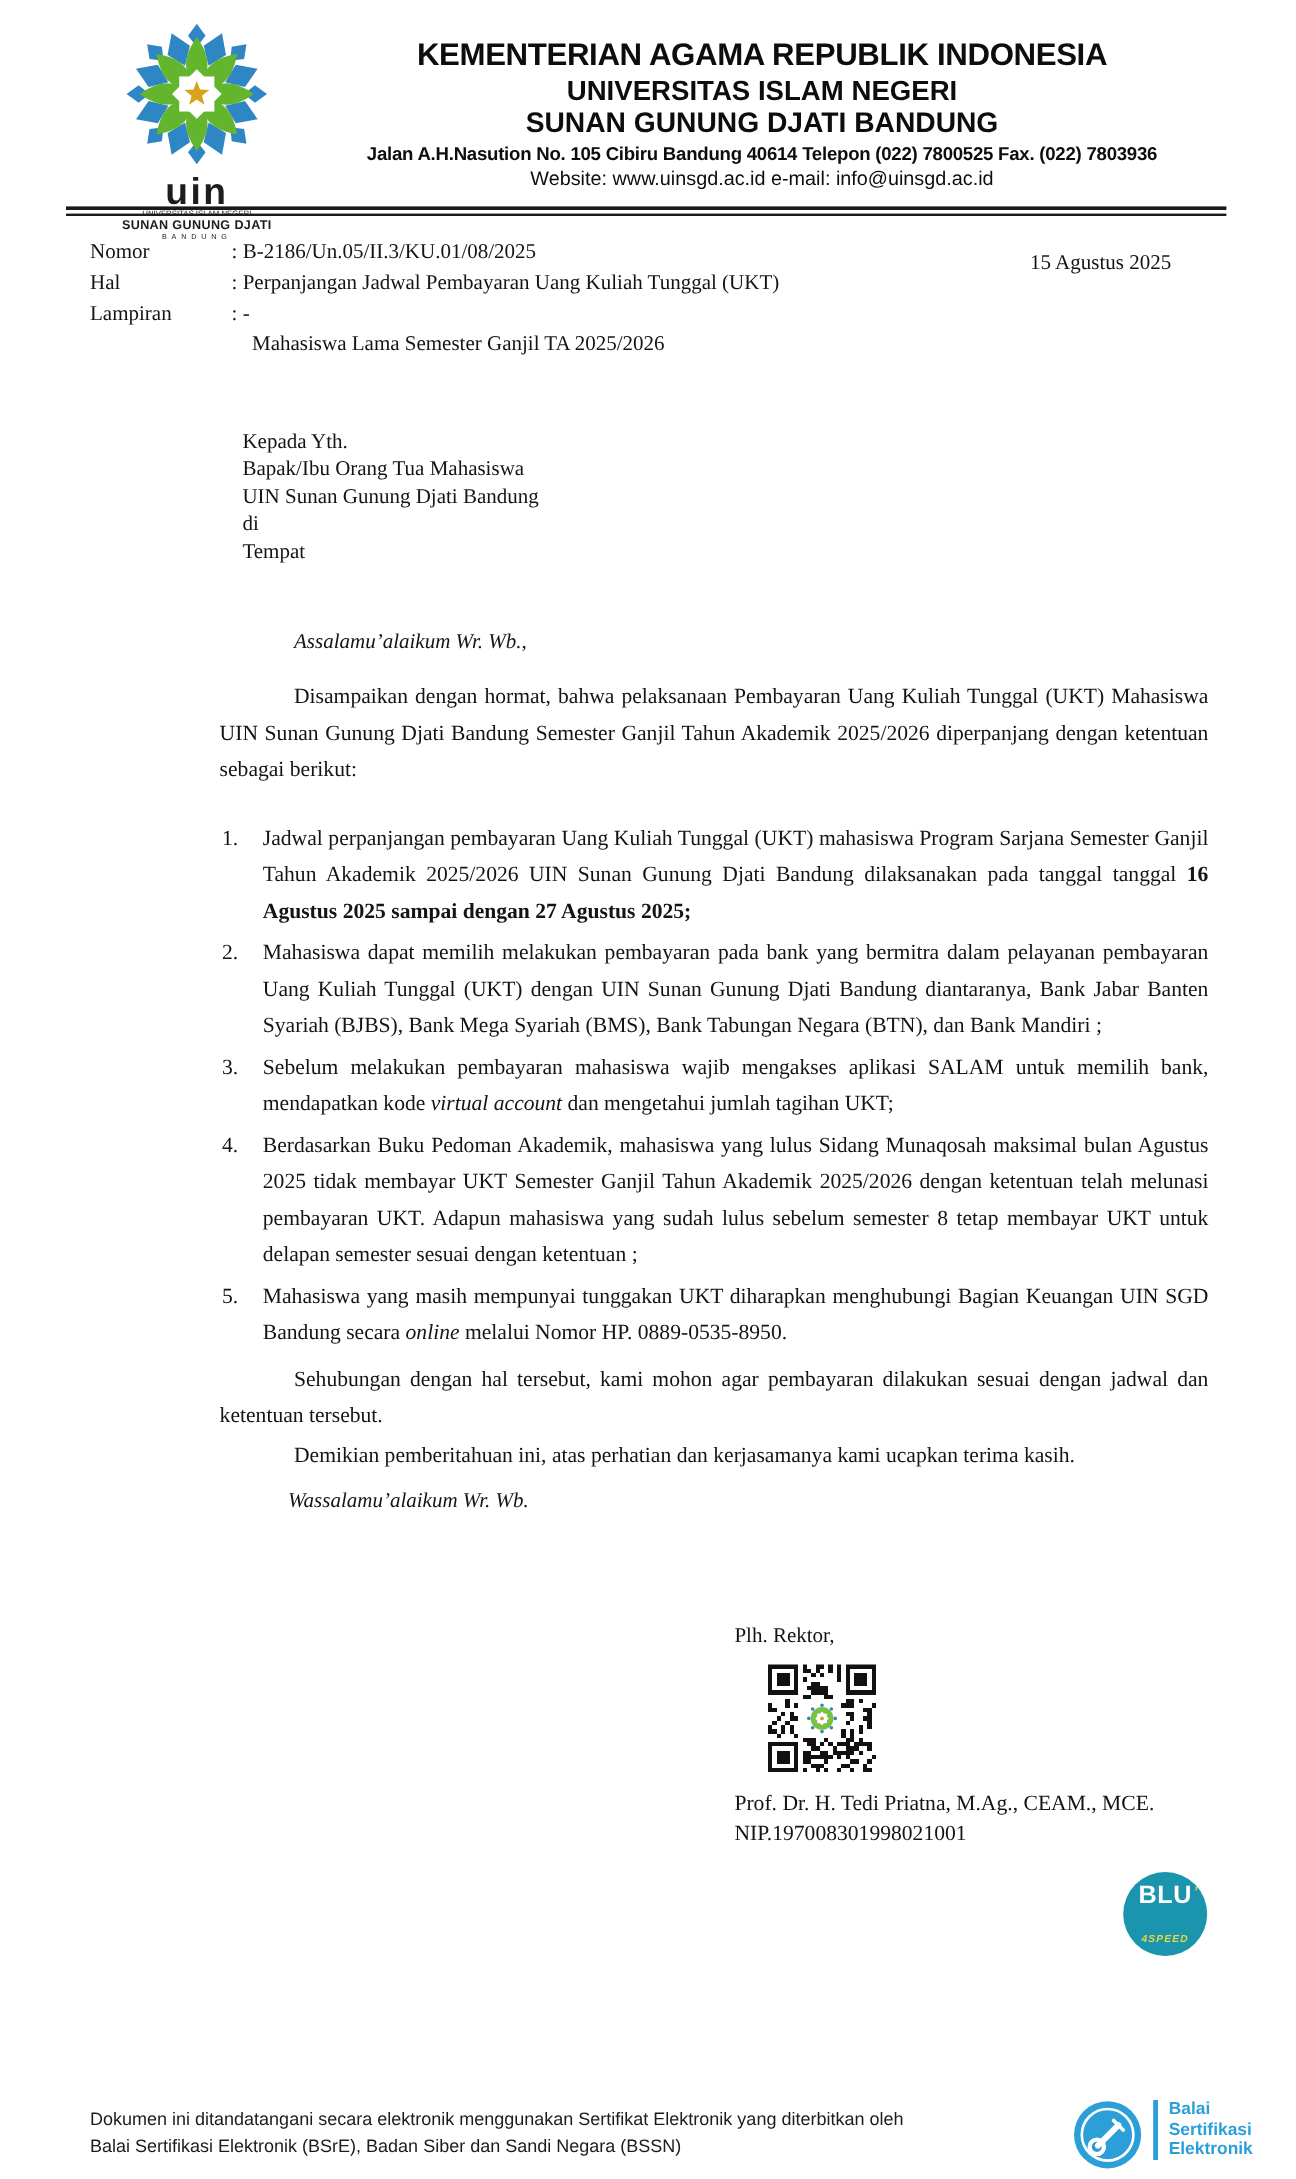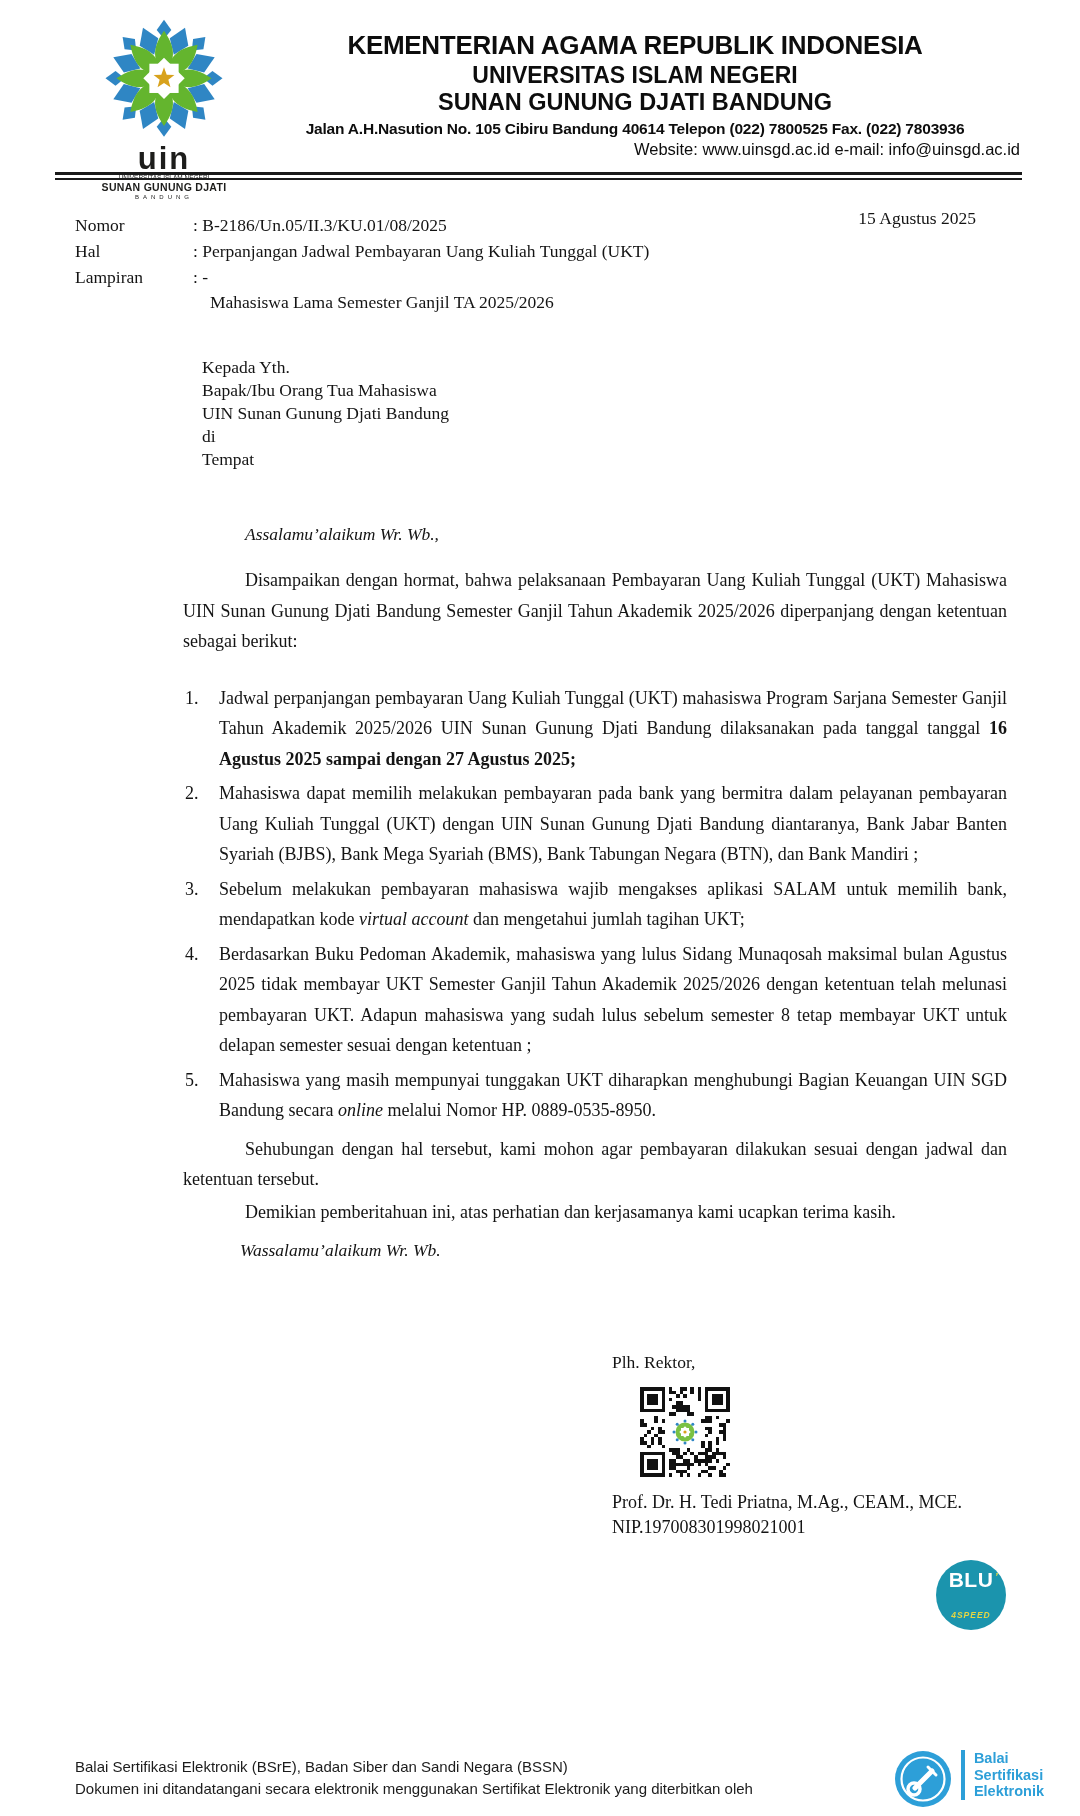--- a/index.html
+++ b/index.html
@@ -13,26 +13,26 @@
         font-size:31px;letter-spacing:2px;color:#1d1d1b;line-height:26px;margin-top:-4px;}
   .logo-block .sub1{font-family:"Liberation Sans",sans-serif;font-size:6.5px;color:#222;margin-top:2px;}
   .logo-block .sub2{font-family:"Liberation Sans",sans-serif;font-size:10.5px;font-weight:bold;color:#1d1d1b;letter-spacing:.3px;}
   .logo-block .sub3{font-family:"Liberation Sans",sans-serif;font-size:6px;color:#222;letter-spacing:4px;margin-top:1px;}
   .head-text{position:absolute;left:250px;right:60px;top:30px;text-align:center;
         font-family:"Liberation Sans",sans-serif;color:#0d0d0d;}
   .head-text .h1{font-size:26px;font-weight:bold;letter-spacing:-.3px;line-height:30px;}
   .head-text .h2{font-size:23px;font-weight:bold;line-height:27px;margin-top:2px;}
   .head-text .h3{font-size:23.5px;font-weight:bold;line-height:27px;}
   .head-text .addr{font-size:15.5px;font-weight:bold;line-height:21px;margin-top:2px;letter-spacing:-.2px;}
-  .head-text .web{font-size:16.5px;line-height:21px;text-align:right;}
+  .head-text .web{font-size:16.5px;line-height:21px;}
   .rule{position:absolute;left:55px;right:58px;top:172px;height:3px;
         border-top:3.5px solid #1a1a1a;border-bottom:2px solid #1a1a1a;}
 
   
-  .meta{position:absolute;left:75px;top:212px;font-size:17.5px;line-height:26px;}
+  .meta{position:absolute;left:75px;top:196px;font-size:17.5px;line-height:26px;}
   .meta .row{display:flex;}
   .meta .lbl{width:118px;}
   .meta .val2{margin-left:126px;padding-left:9px;line-height:25px;}
   .date{position:absolute;top:208px;right:104px;font-size:17.5px;margin-left:48px;}
 
   
   .recipient{position:absolute;left:202px;top:356px;font-size:17.5px;line-height:23px;}
 
   
   .body{position:absolute;left:75px;top:524px;width:932px;font-size:18px;}
@@ -363,22 +363,22 @@
     <div class="sig-nip">NIP.197008301998021001</div>
   </div>
 
   <div class="blu">
     <div class="blu-word"><span>BLU</span><span class="tick">’</span></div>
     <div class="blu-speed">4SPEED</div>
   </div>
 
   <footer class="footer">
     <div class="ftext">
+      <div>Dokumen ini  ditandatangani secara elektronik menggunakan Sertifikat Elektronik yang diterbitkan oleh</div>
       <div>Balai Sertifikasi Elektronik (BSrE), Badan Siber dan Sandi Negara (BSSN)</div>
-      <div>Dokumen ini  ditandatangani secara elektronik menggunakan Sertifikat Elektronik yang diterbitkan oleh</div>
     </div>
     <div class="bsre">
       <svg width="58" height="58" viewBox="-29 -29 58 58">
         <circle r="28" fill="#2d9fd8"></circle>
         <circle r="21.5" fill="none" stroke="#fff" stroke-width="2.2"></circle>
         <g stroke="#fff" stroke-width="5" stroke-linecap="round">
           <line x1="-8" y1="9" x2="9" y2="-8"></line>
         </g>
         <circle cx="-9" cy="10" r="6" fill="none" stroke="#fff" stroke-width="3.5"></circle>
         <g stroke="#fff" stroke-width="3" stroke-linecap="round">

